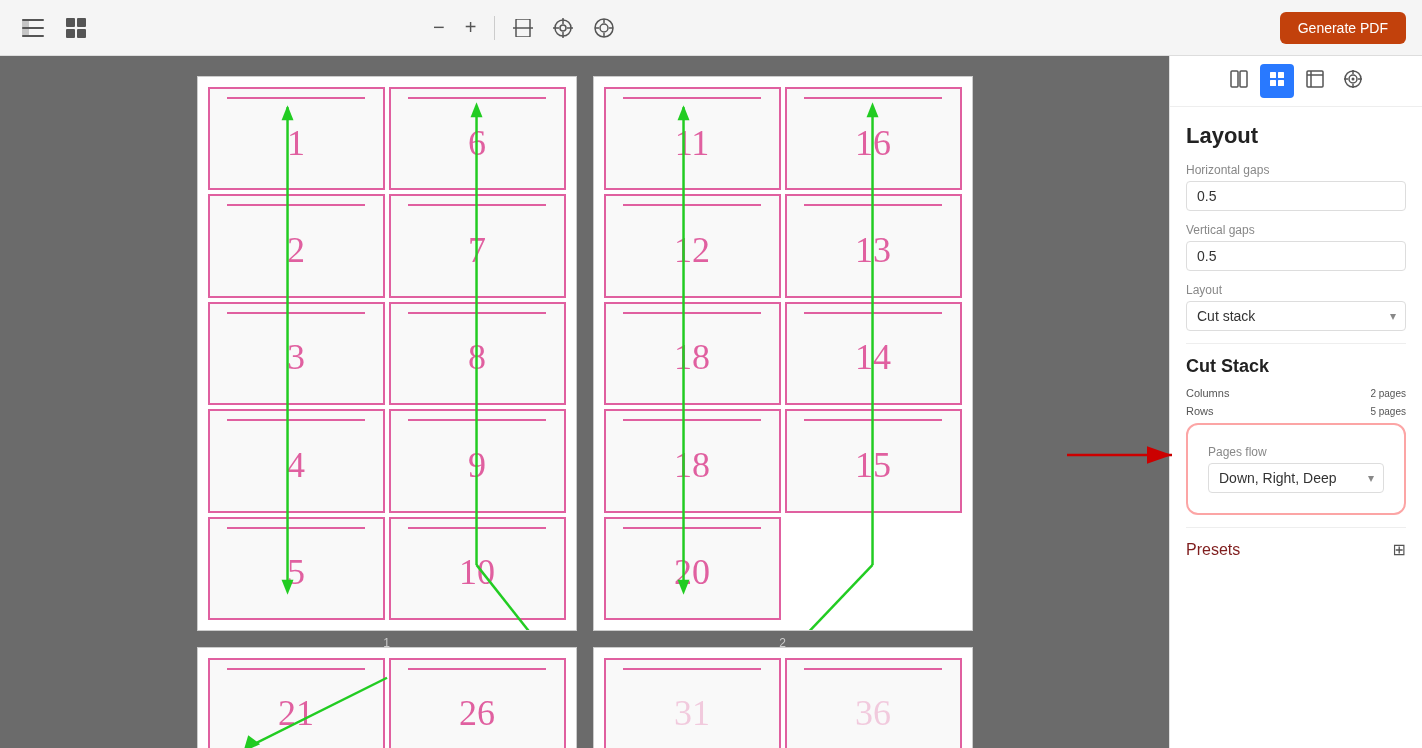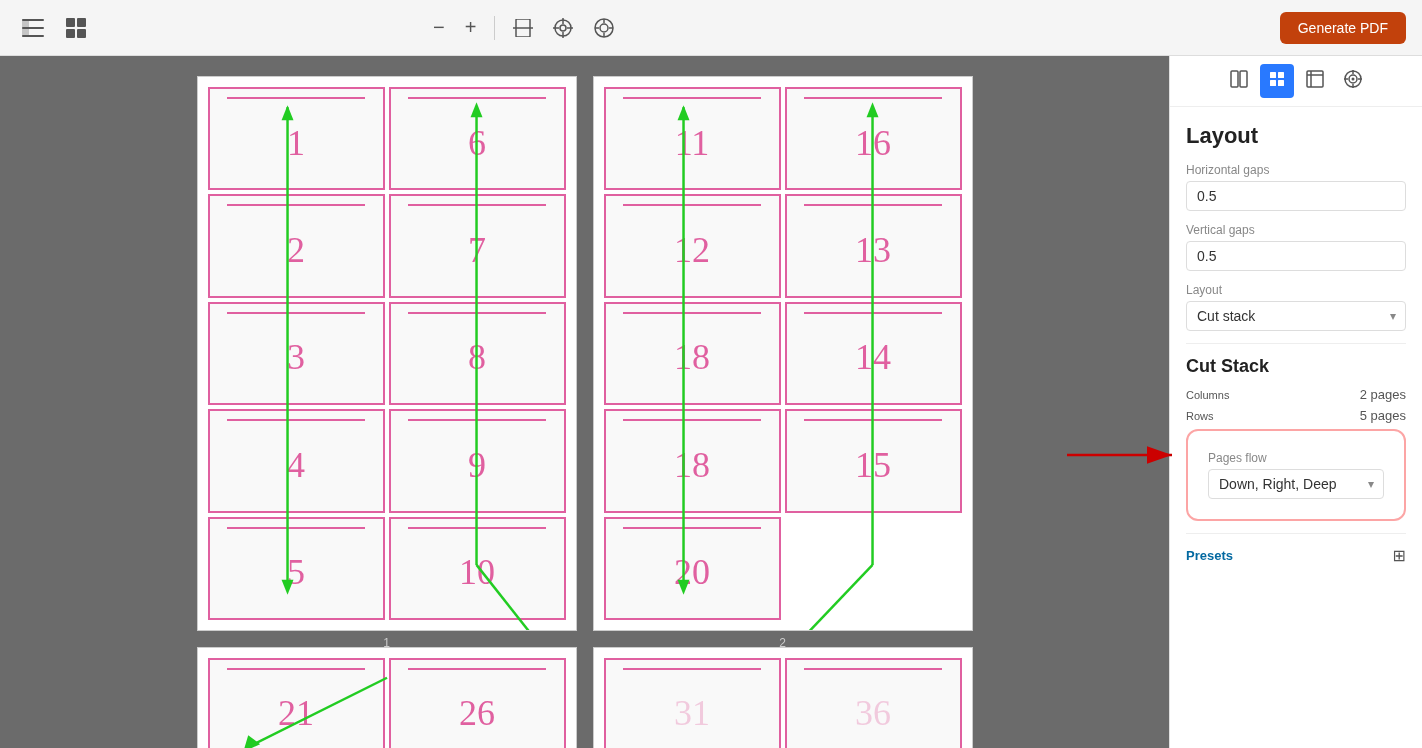--- a/index.html
+++ b/index.html
@@ -104,21 +104,21 @@
     .field-value {
       font-size: 14px; color: #333;
       border: 1px solid #ddd; border-radius: 4px;
       padding: 6px 10px; margin-bottom: 12px; background: white;
     }
     .field-row {
       display: flex; justify-content: space-between; align-items: center;
       margin-bottom: 6px;
     }
     .field-row-label { font-size: 11px; color: #555; }
-    .field-row-value { font-size: 13px; color: #555; }
+    .field-row-value { font-size: 10px; color: #555; }
 
     .select-wrapper {
       position: relative; margin-bottom: 12px;
     }
     .select-wrapper select {
       width: 100%; padding: 6px 28px 6px 10px;
       border: 1px solid #ddd; border-radius: 4px;
       font-size: 14px; color: #333; background: white;
       appearance: none; cursor: pointer;
     }
@@ -130,21 +130,21 @@
     .pages-flow-section {
       border: 2px solid #fca5a5; border-radius: 12px;
       padding: 20px; margin-bottom: 12px;
     }
 
     .divider { border: none; border-top: 1px solid #eee; margin: 12px 0; }
 
     .presets-header {
       display: flex; justify-content: space-between; align-items: center;
     }
-    .presets-title { font-size: 13px; font-weight: 700; color: #0369a1; }
+    .presets-title { font-size: 16px; font-weight: 400; color: #7f1d1d; }
     .presets-icon { font-size: 16px; color: #555; cursor: pointer; }
 
     
     .red-arrow {
       position: absolute;
       right: 235px;
       top: 430px;
       pointer-events: none;
     }
   </style>

